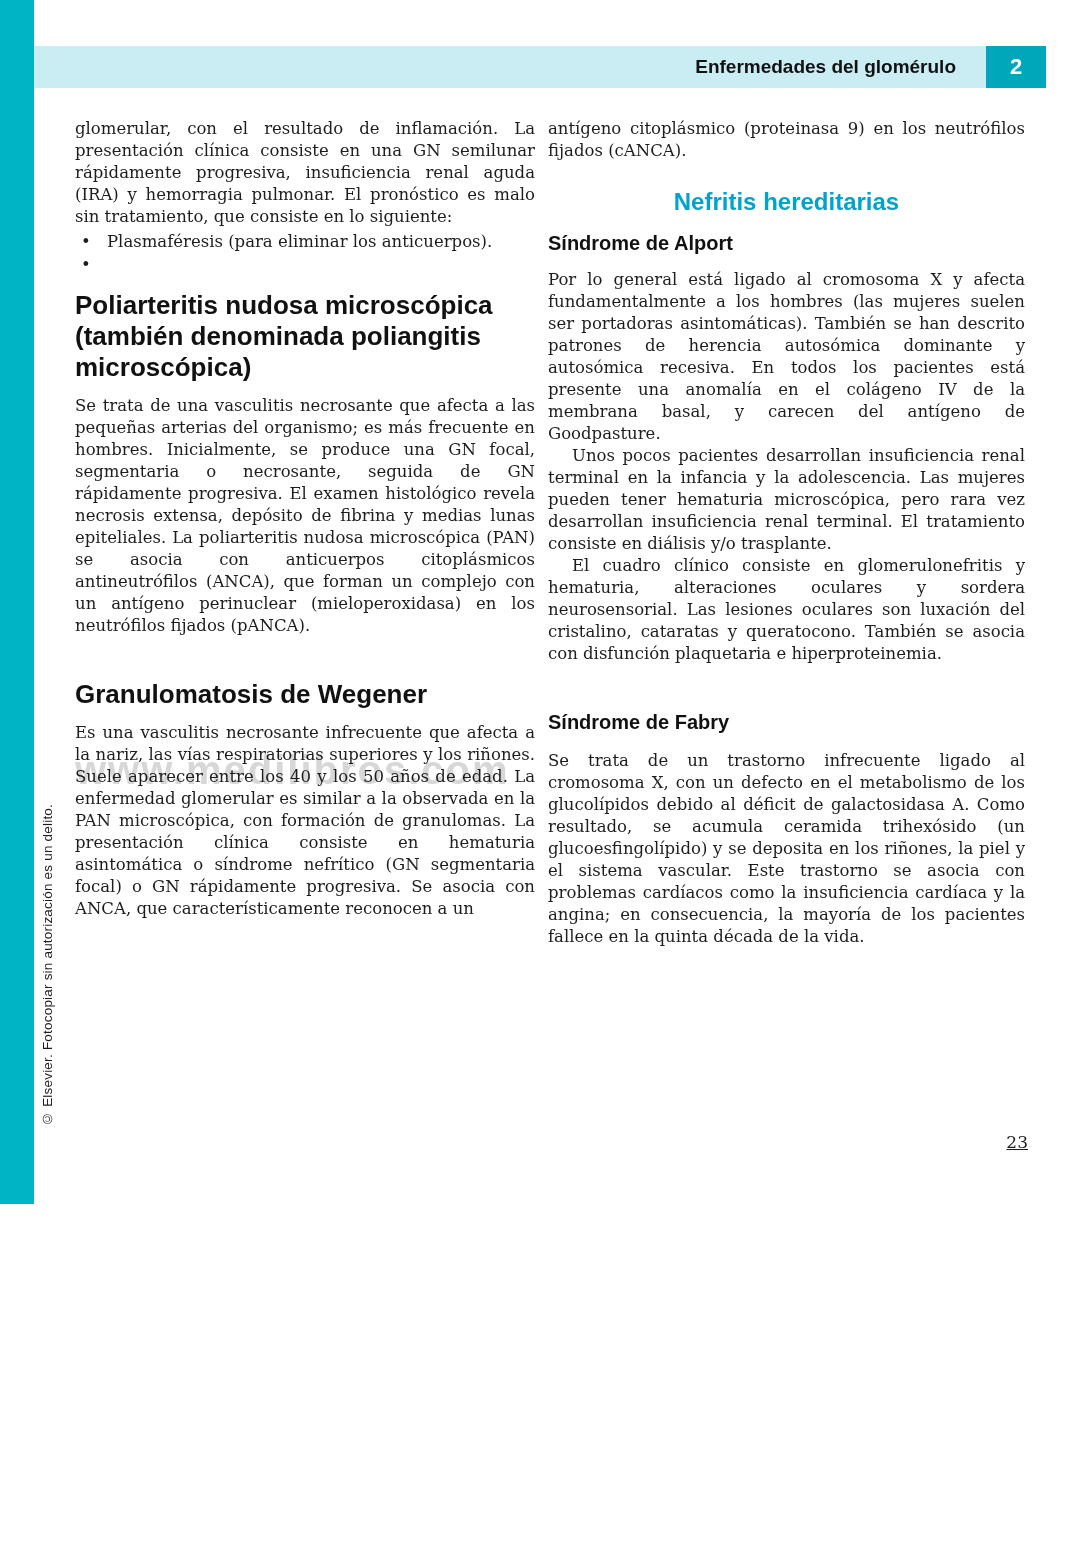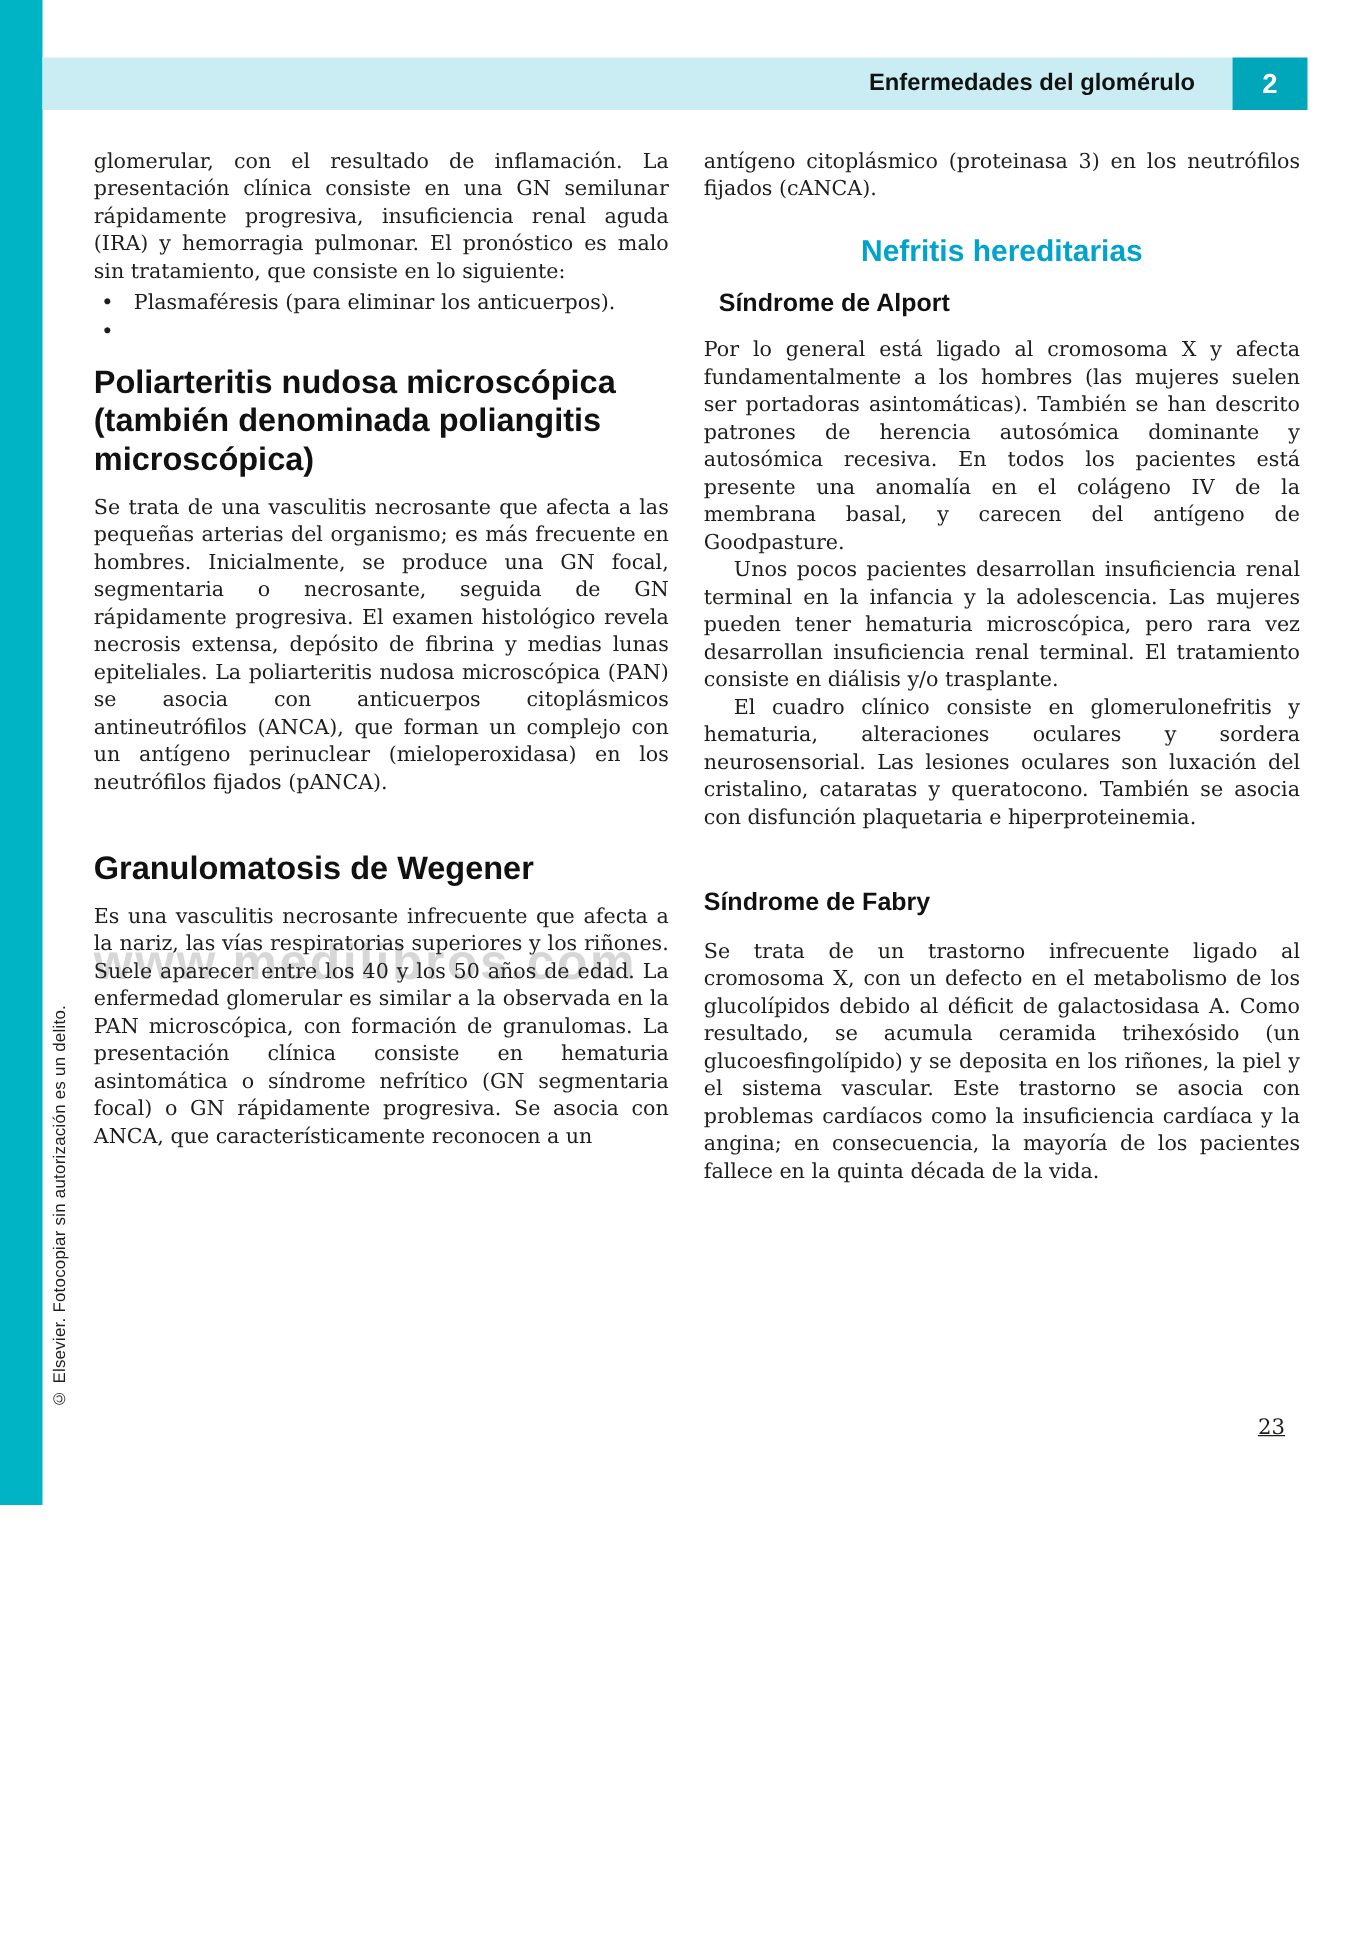--- a/index.html
+++ b/index.html
@@ -47,21 +47,21 @@
     font-family: "Liberation Sans", sans-serif;
     font-weight: bold;
     font-size: 22px;
   }
   .columns {
     position: absolute;
     top: 118px;
     left: 75px;
     width: 965px;
     display: flex;
-    gap: 28px;
+    gap: 13px;
   }
   .col {
     text-align: justify;
     font-size: 16.5px;
     line-height: 22px;
   }
   .col-left { width: 460px; }
   .col-right { width: 477px; }
   .body-text { margin: 0; }
   .body-text.indent { text-indent: 24px; }
@@ -84,21 +84,21 @@
     font-family: "Liberation Sans", sans-serif;
     font-weight: bold;
     font-size: 26px;
     line-height: 31px;
     color: #111111;
     text-align: left;
     margin: 37px 0 12px 0;
   }
   .section-heading.sub {
     font-size: 20px;
-    margin: 6px 0 10px 12px;
+    margin: 6px 0 10px 0;
   }
   .section-heading.mid {
     margin: 42px 0 12px 0;
   }
   .main-heading {
     font-family: "Liberation Sans", sans-serif;
     font-weight: bold;
     font-size: 24px;
     line-height: 28px;
     color: var(--heading-accent, #00a3cb);
@@ -167,21 +167,21 @@
           <span class="b">•</span>
         </li>
       </ul>
       <h3 class="section-heading">Poliarteritis nudosa microscópica (también denominada poliangitis microscópica)</h3>
       <p class="body-text">Se trata de una vasculitis necrosante que afecta a las pequeñas arterias del organismo; es más frecuente en hombres. Inicialmente, se produce una GN focal, segmentaria o necrosante, seguida de GN rápidamente progresiva. El examen histológico revela necrosis extensa, depósito de fibrina y medias lunas epiteliales. La poliarteritis nudosa microscópica (PAN) se asocia con anticuerpos citoplásmicos antineutrófilos (ANCA), que forman un complejo con un antígeno perinuclear (mieloperoxidasa) en los neutrófilos fijados (pANCA).</p>
       <h3 class="section-heading mid">Granulomatosis de Wegener</h3>
       <p class="body-text">Es una vasculitis necrosante infrecuente que afecta a la nariz, las vías respiratorias superiores y los riñones. Suele aparecer entre los 40 y los 50 años de edad. La enfermedad glomerular es similar a la observada en la PAN microscópica, con formación de granulomas. La presentación clínica consiste en hematuria asintomática o síndrome nefrítico (GN segmentaria focal) o GN rápidamente progresiva. Se asocia con ANCA, que característicamente reconocen a un</p>
     </section>
 
     <section class="col col-right">
-      <p class="body-text">antígeno citoplásmico (proteinasa 3) en los neutrófilos fijados (cANCA).</p>
+      <p class="body-text">antígeno citoplásmico (proteinasa 9) en los neutrófilos fijados (cANCA).</p>
       <h2 class="main-heading">Nefritis hereditarias</h2>
       <h3 class="section-heading sub">Síndrome de Alport</h3>
       <p class="body-text">Por lo general está ligado al cromosoma X y afecta fundamentalmente a los hombres (las mujeres suelen ser portadoras asintomáticas). También se han descrito patrones de herencia autosómica dominante y autosómica recesiva. En todos los pacientes está presente una anomalía en el colágeno IV de la membrana basal, y carecen del antígeno de Goodpasture.</p>
       <p class="body-text indent">Unos pocos pacientes desarrollan insuficiencia renal terminal en la infancia y la adolescencia. Las mujeres pueden tener hematuria microscópica, pero rara vez desarrollan insuficiencia renal terminal. El tratamiento consiste en diálisis y/o trasplante.</p>
       <p class="body-text indent">El cuadro clínico consiste en glomerulonefritis y hematuria, alteraciones oculares y sordera neurosensorial. Las lesiones oculares son luxación del cristalino, cataratas y queratocono. También se asocia con disfunción plaquetaria e hiperproteinemia.</p>
       <h3 class="section-heading sub mid">Síndrome de Fabry</h3>
       <p class="body-text">Se trata de un trastorno infrecuente ligado al cromosoma X, con un defecto en el metabolismo de los glucolípidos debido al déficit de galactosidasa A. Como resultado, se acumula ceramida trihexósido (un glucoesfingolípido) y se deposita en los riñones, la piel y el sistema vascular. Este trastorno se asocia con problemas cardíacos como la insuficiencia cardíaca y la angina; en consecuencia, la mayoría de los pacientes fallece en la quinta década de la vida.</p>
     </section>
 
   </main>

